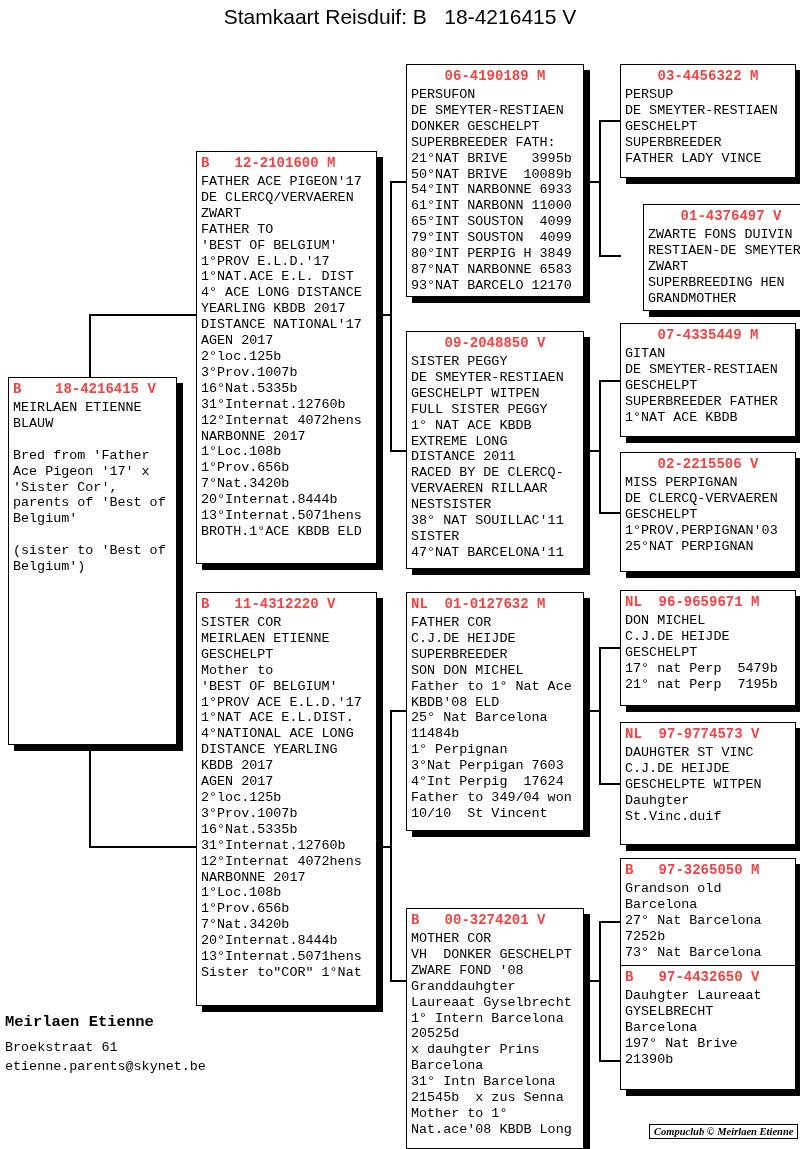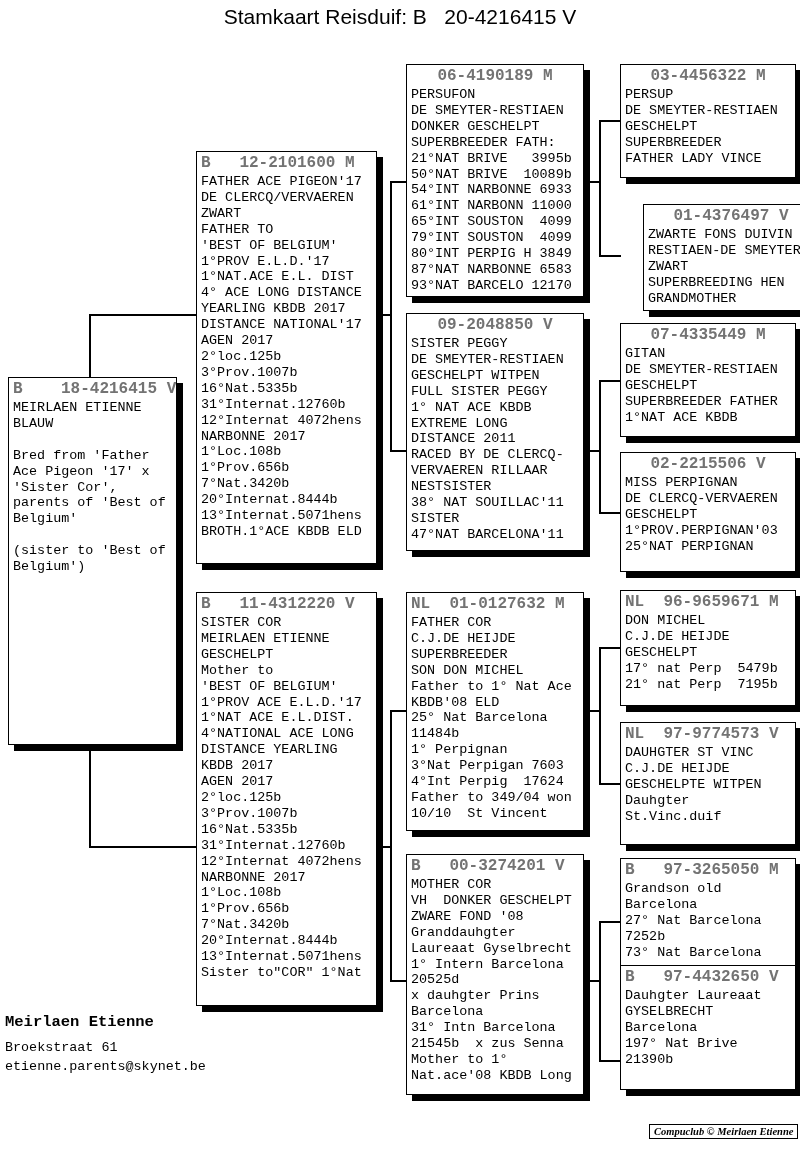--- a/index.html
+++ b/index.html
@@ -3,40 +3,40 @@
 <meta charset="utf-8">
 <style>
   html,body { margin:0; padding:0; background:#ffffff; }
   .stage { position:relative; width:800px; height:1149px; background:#fff;
            font-family:"Liberation Mono", monospace; overflow:hidden; }
   .title { position:absolute; top:5px; left:0; width:100%; text-align:center;
            font-family:"Liberation Sans", sans-serif; font-size:21px; color:#000;
            white-space:pre; }
   .pbox { position:absolute; background:#fff; border:1px solid #000;
           box-shadow:6px 6px 0 #000; box-sizing:border-box; overflow:hidden; }
-  .hdr  { color:#737373; font-weight:bold; font-size:16px; line-height:16px;
+  .hdr  { color:#ef4444; font-weight:bold; font-size:14px; line-height:16px;
           padding:3px 4px 0 4px; white-space:pre; }
   .hdr.center { text-align:center; }
   .pbody { font-size:13.4px; line-height:15.9px; padding:3px 4px 0 4px;
            white-space:pre; color:#000; }
   .hl, .vl { position:absolute; background:#000; }
   .breeder-name { position:absolute; left:5px; top:1013px; font-weight:bold;
                   font-size:15.5px; white-space:pre; }
   .breeder-block { position:absolute; left:5px; top:1039px; }
   .breeder-line { font-size:13.4px; line-height:18.6px; white-space:pre; }
   .credit { position:absolute; left:649px; top:1124px; border:1px solid #000;
             font-family:"Liberation Serif", serif; font-style:italic; font-weight:bold;
             font-size:10.5px; padding:1px 4px; white-space:pre; }
 </style>
 </head>
 <body>
 
 <div class="stage">
 
-  <div class="title">Stamkaart Reisduif: B   20-4216415 V</div>
+  <div class="title">Stamkaart Reisduif: B   18-4216415 V</div>
 
   <div class="vl" style="left:89px;top:314px;width:2px;height:65px"></div>
   <div class="hl" style="left:89px;top:314px;width:108px;height:2px"></div>
   <div class="vl" style="left:89px;top:743px;width:2px;height:105px"></div>
   <div class="hl" style="left:89px;top:846px;width:108px;height:2px"></div>
 
   <div class="hl" style="left:376px;top:314px;width:15px;height:2px"></div>
   <div class="vl" style="left:390px;top:181px;width:2px;height:271px"></div>
   <div class="hl" style="left:390px;top:181px;width:17px;height:2px"></div>
   <div class="hl" style="left:390px;top:450px;width:17px;height:2px"></div>
@@ -143,21 +143,21 @@
 21°NAT BRIVE   3995b
 50°NAT BRIVE  10089b
 54°INT NARBONNE 6933
 61°INT NARBONN 11000
 65°INT SOUSTON  4099
 79°INT SOUSTON  4099
 80°INT PERPIG H 3849
 87°NAT NARBONNE 6583
 93°NAT BARCELO 12170</div>
   </div>
-  <div class="pbox" style="left:406px;top:313px;width:178px;height:238px">
+  <div class="pbox" style="left:406px;top:331px;width:178px;height:238px">
     <div class="hdr center">09-2048850 V</div>
     <div class="pbody">SISTER PEGGY
 DE SMEYTER-RESTIAEN
 GESCHELPT WITPEN
 FULL SISTER PEGGY
 1° NAT ACE KBDB
 EXTREME LONG
 DISTANCE 2011
 RACED BY DE CLERCQ-
 VERVAEREN RILLAAR
@@ -175,21 +175,21 @@
 Father to 1° Nat Ace
 KBDB'08 ELD
 25° Nat Barcelona
 11484b
 1° Perpignan
 3°Nat Perpigan 7603
 4°Int Perpig  17624
 Father to 349/04 won
 10/10  St Vincent</div>
   </div>
-  <div class="pbox" style="left:406px;top:854px;width:178px;height:241px">
+  <div class="pbox" style="left:406px;top:908px;width:178px;height:241px">
     <div class="hdr">B   00-3274201 V</div>
     <div class="pbody">MOTHER COR
 VH  DONKER GESCHELPT
 ZWARE FOND '08
 Granddauhgter
 Laureaat Gyselbrecht
 1° Intern Barcelona
 20525d
 x dauhgter Prins
 Barcelona

